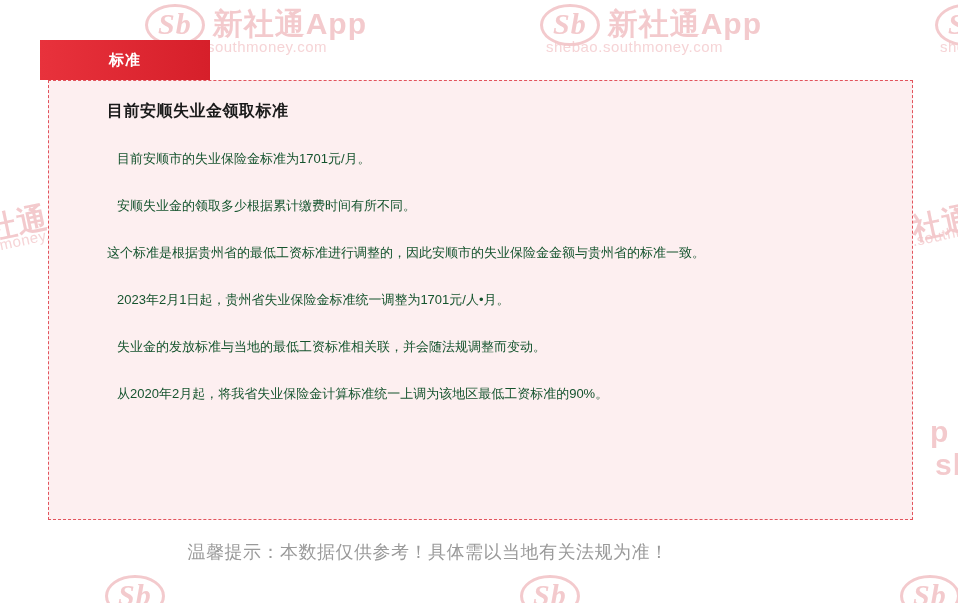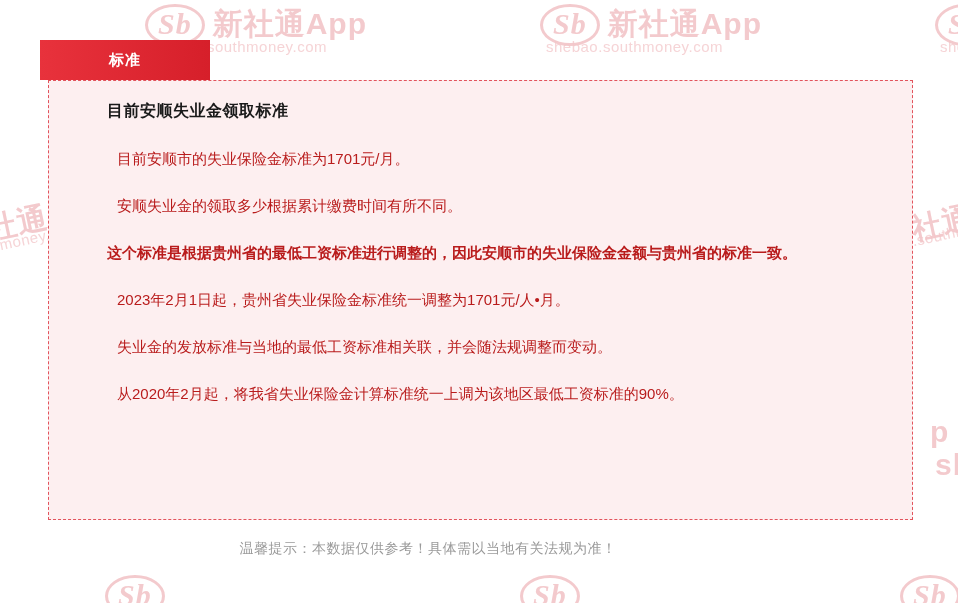--- a/index.html
+++ b/index.html
@@ -120,41 +120,40 @@
 
   #card-title {
     font-size: 16px;
     font-weight: bold;
     color: #1a1a1a;
     margin: 0 0 22px 0;
     letter-spacing: 0.5px;
   }
 
   .para {
-    font-size: 15px;
-    color: #b91c1c;
+    font-size: 13px;
+    color: #14532d;
     line-height: 30px;
     margin: 0 0 17px 0;
     text-indent: 0;
   }
   .para.indent {
     padding-left: 10px;
   }
   .para.wide {
     padding-left: 0;
-    font-weight: bold;
   }
 
   #footer-note {
     position: absolute;
     top: 540px;
     left: 0;
     width: 856px;
     text-align: center;
-    font-size: 14px;
+    font-size: 18px;
     color: #9a9a9a;
     letter-spacing: 0.5px;
   }
 </style>
 </head>
 <body>
 
 <div id="watermark-layer">
 
   <div class="wm wm-main wm-a">

